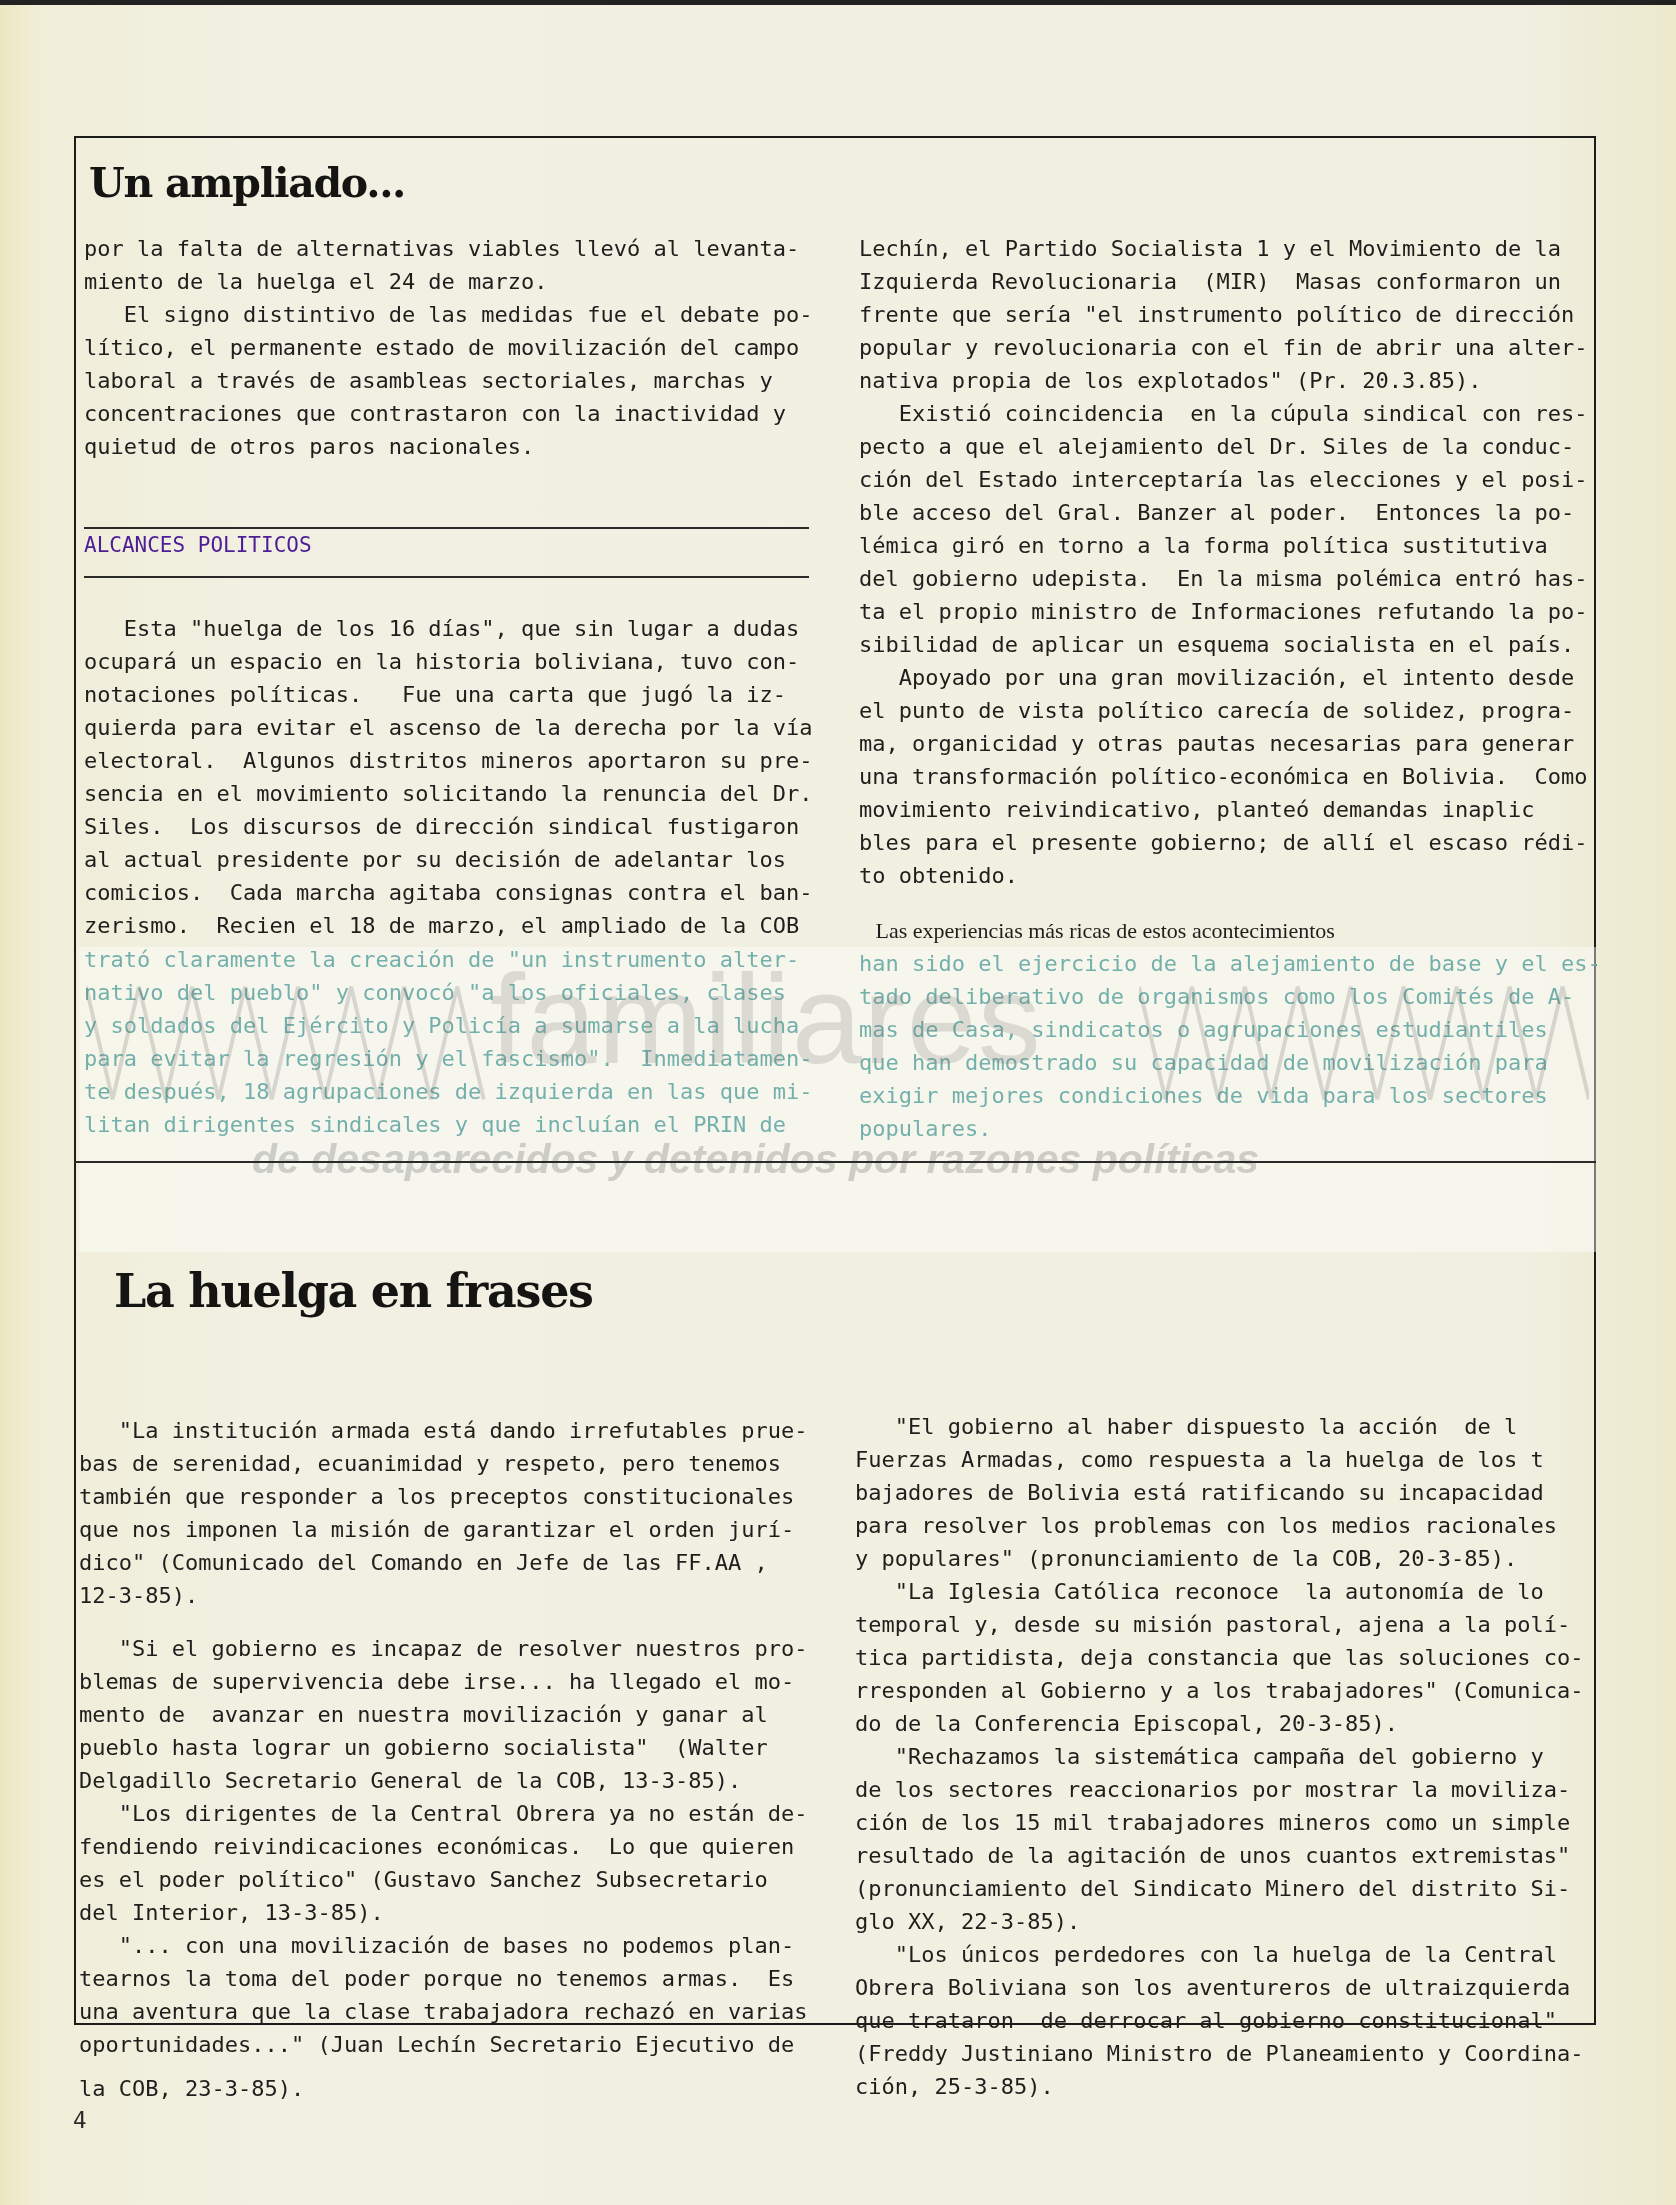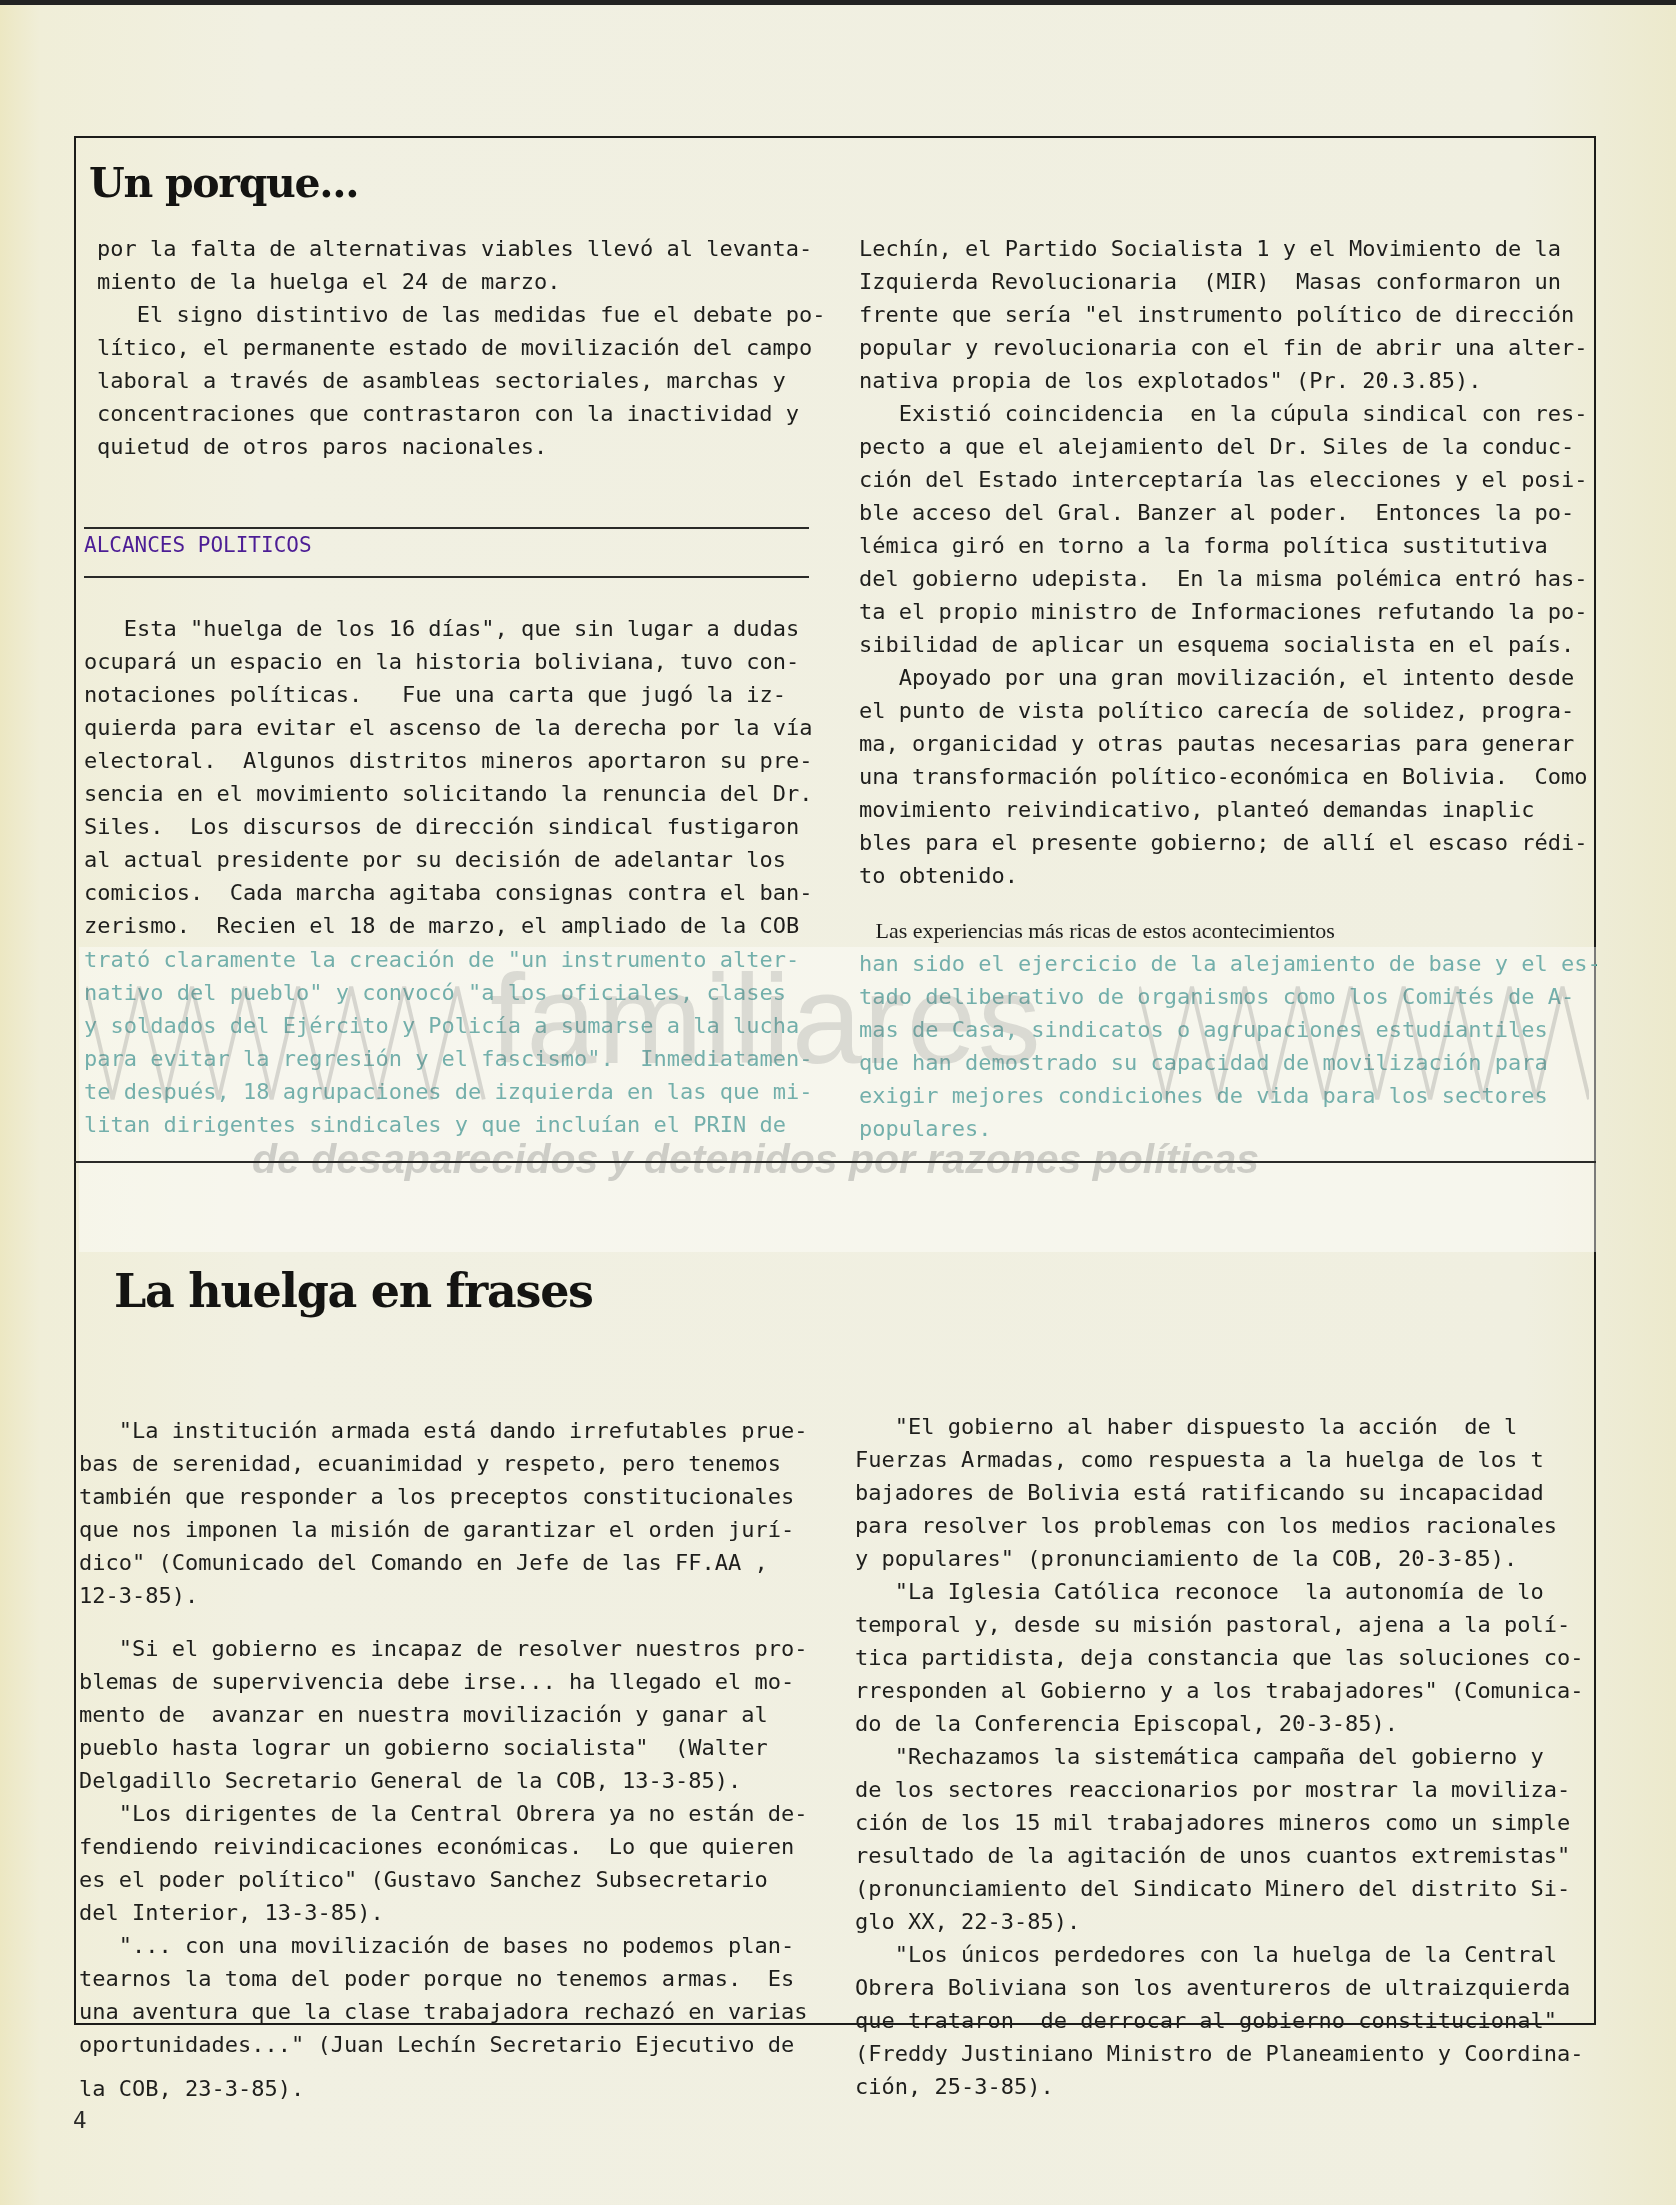--- a/index.html
+++ b/index.html
@@ -54,23 +54,23 @@
   .wm-zigzag { position:absolute; top:980px; height:126px; opacity:0.22; }
 </style>
 </head>
 <body>
 
 <div class="page-bg"></div>
 <div class="top-edge"></div>
 
 <div class="frame"></div>
 
-<h1 class="heading h1" style="margin:0;">Un porque...</h1>
+<h1 class="heading h1" style="margin:0;">Un ampliado...</h1>
 
-<div class="col" style="left:84px; top:232px;margin-left:13px;">por la falta de alternativas viables llevó al levanta-
+<div class="col" style="left:84px; top:232px;">por la falta de alternativas viables llevó al levanta-
 miento de la huelga el 24 de marzo.
    El signo distintivo de las medidas fue el debate po-
 lítico, el permanente estado de movilización del campo
 laboral a través de asambleas sectoriales, marchas y
 concentraciones que contrastaron con la inactividad y
 quietud de otros paros nacionales.</div>
 
 <div class="rule" style="left:84px; top:527px; width:725px;"></div>
 <div class="section-label">ALCANCES POLITICOS</div>
 <div class="rule" style="left:84px; top:576px; width:725px;"></div>

